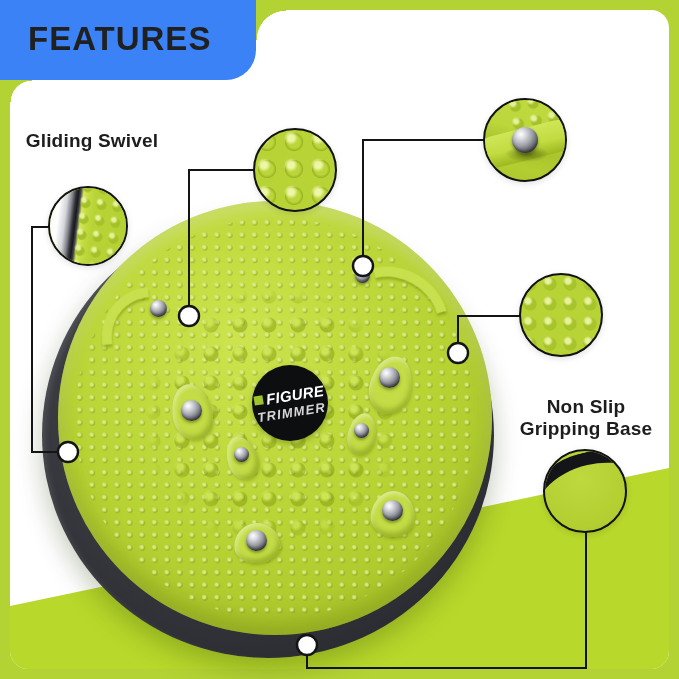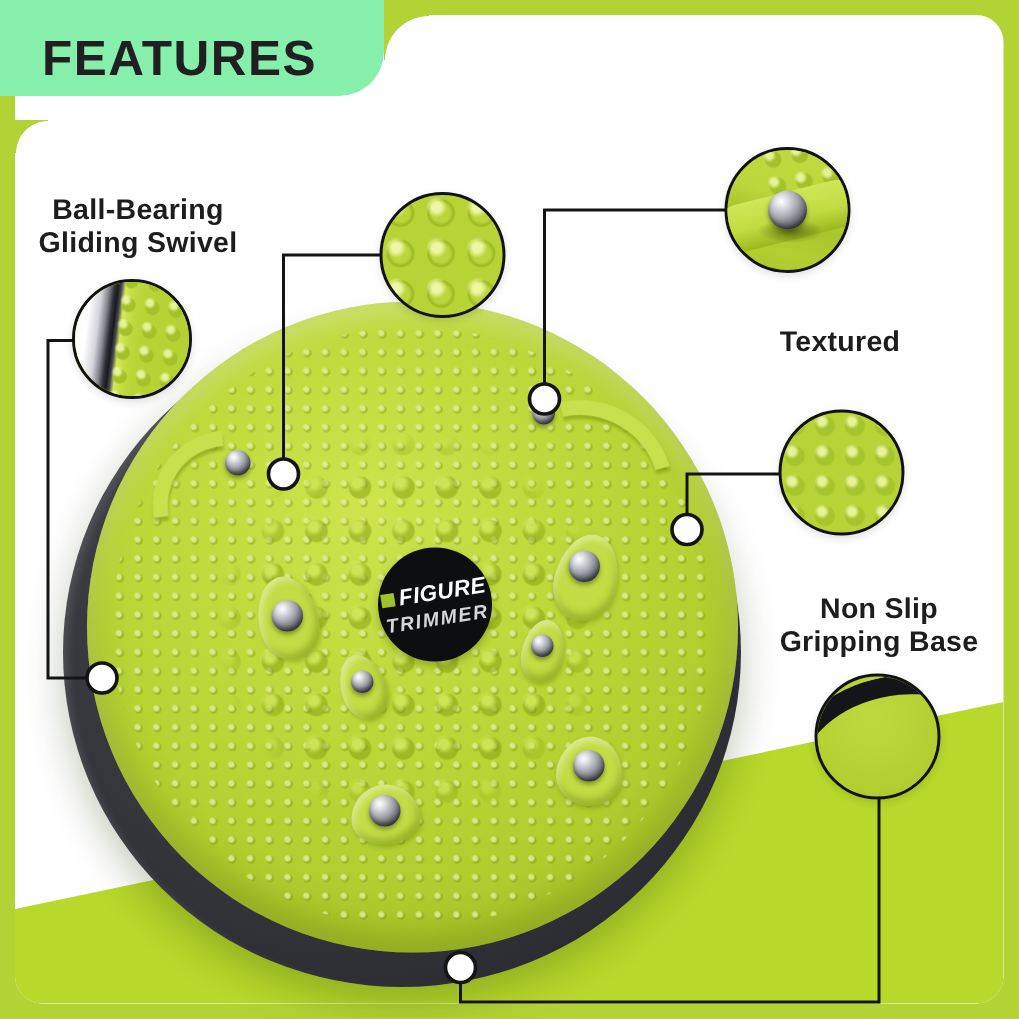--- a/index.html
+++ b/index.html
@@ -4,21 +4,21 @@
 <style>
   html,body{margin:0;padding:0;background:#b3d334;}
   .stage{position:relative;width:679px;height:679px;overflow:hidden;background:#b3d334;
          font-family:"Liberation Sans","DejaVu Sans",sans-serif;}
   
   .content{position:absolute;left:10px;top:10px;width:659px;height:659px;background:#ffffff;
            border-radius:18px;overflow:hidden;}
   .band{position:absolute;inset:0;background:#b8d82b;
         clip-path:polygon(0 596px,659px 458px,659px 659px,0 659px);}
   
-  .tab{position:absolute;left:0;top:0;width:256px;height:64px;background:#86efac;
+  .tab{position:absolute;left:0;top:0;width:256px;height:80px;background:#3b82f6;
        border-radius:0 0 30px 0;}
   .title{position:absolute;left:28px;top:20px;font-size:33px;font-weight:800;letter-spacing:1px;
          color:#1f201f;}
   .corner-tr{position:absolute;left:256px;top:10px;width:30px;height:30px;
        background:radial-gradient(circle 30px at 30px 30px,#ffffff 29px,#b3d334 29.5px);}
   .corner-bl{position:absolute;left:10px;top:80px;width:22px;height:22px;
        background:radial-gradient(circle 22px at 22px 22px,#ffffff 21px,#b3d334 21.5px);}
   
   .disc-base{position:absolute;left:42px;top:212px;width:452px;height:446px;border-radius:50%;
        background:radial-gradient(circle at 42% 38%,#55565c 0%,#3a3b41 45%,#2c2d32 75%,#222327 100%);
@@ -173,25 +173,23 @@
     <div class="mag-ridge"></div>
     <div class="mag-shadow"></div>
     <div class="ball mag-ball"></div>
   </div>
   <div class="cz cz-tex"></div>
   <div class="cz cz-non">
     <div class="non-band"></div>
   </div>
 
   <div class="lbl lbl-bb">
-    <span>Ball-Bearing</span>
     <span>Gliding Swivel</span>
   </div>
   <div class="lbl lbl-tex">
-    <span>Textured</span>
   </div>
   <div class="lbl lbl-non">
     <span>Non Slip</span>
     <span>Gripping Base</span>
   </div>
 
   <div class="tab">
     <div class="title">FEATURES</div>
   </div>
   <div class="corner-tr"></div>

